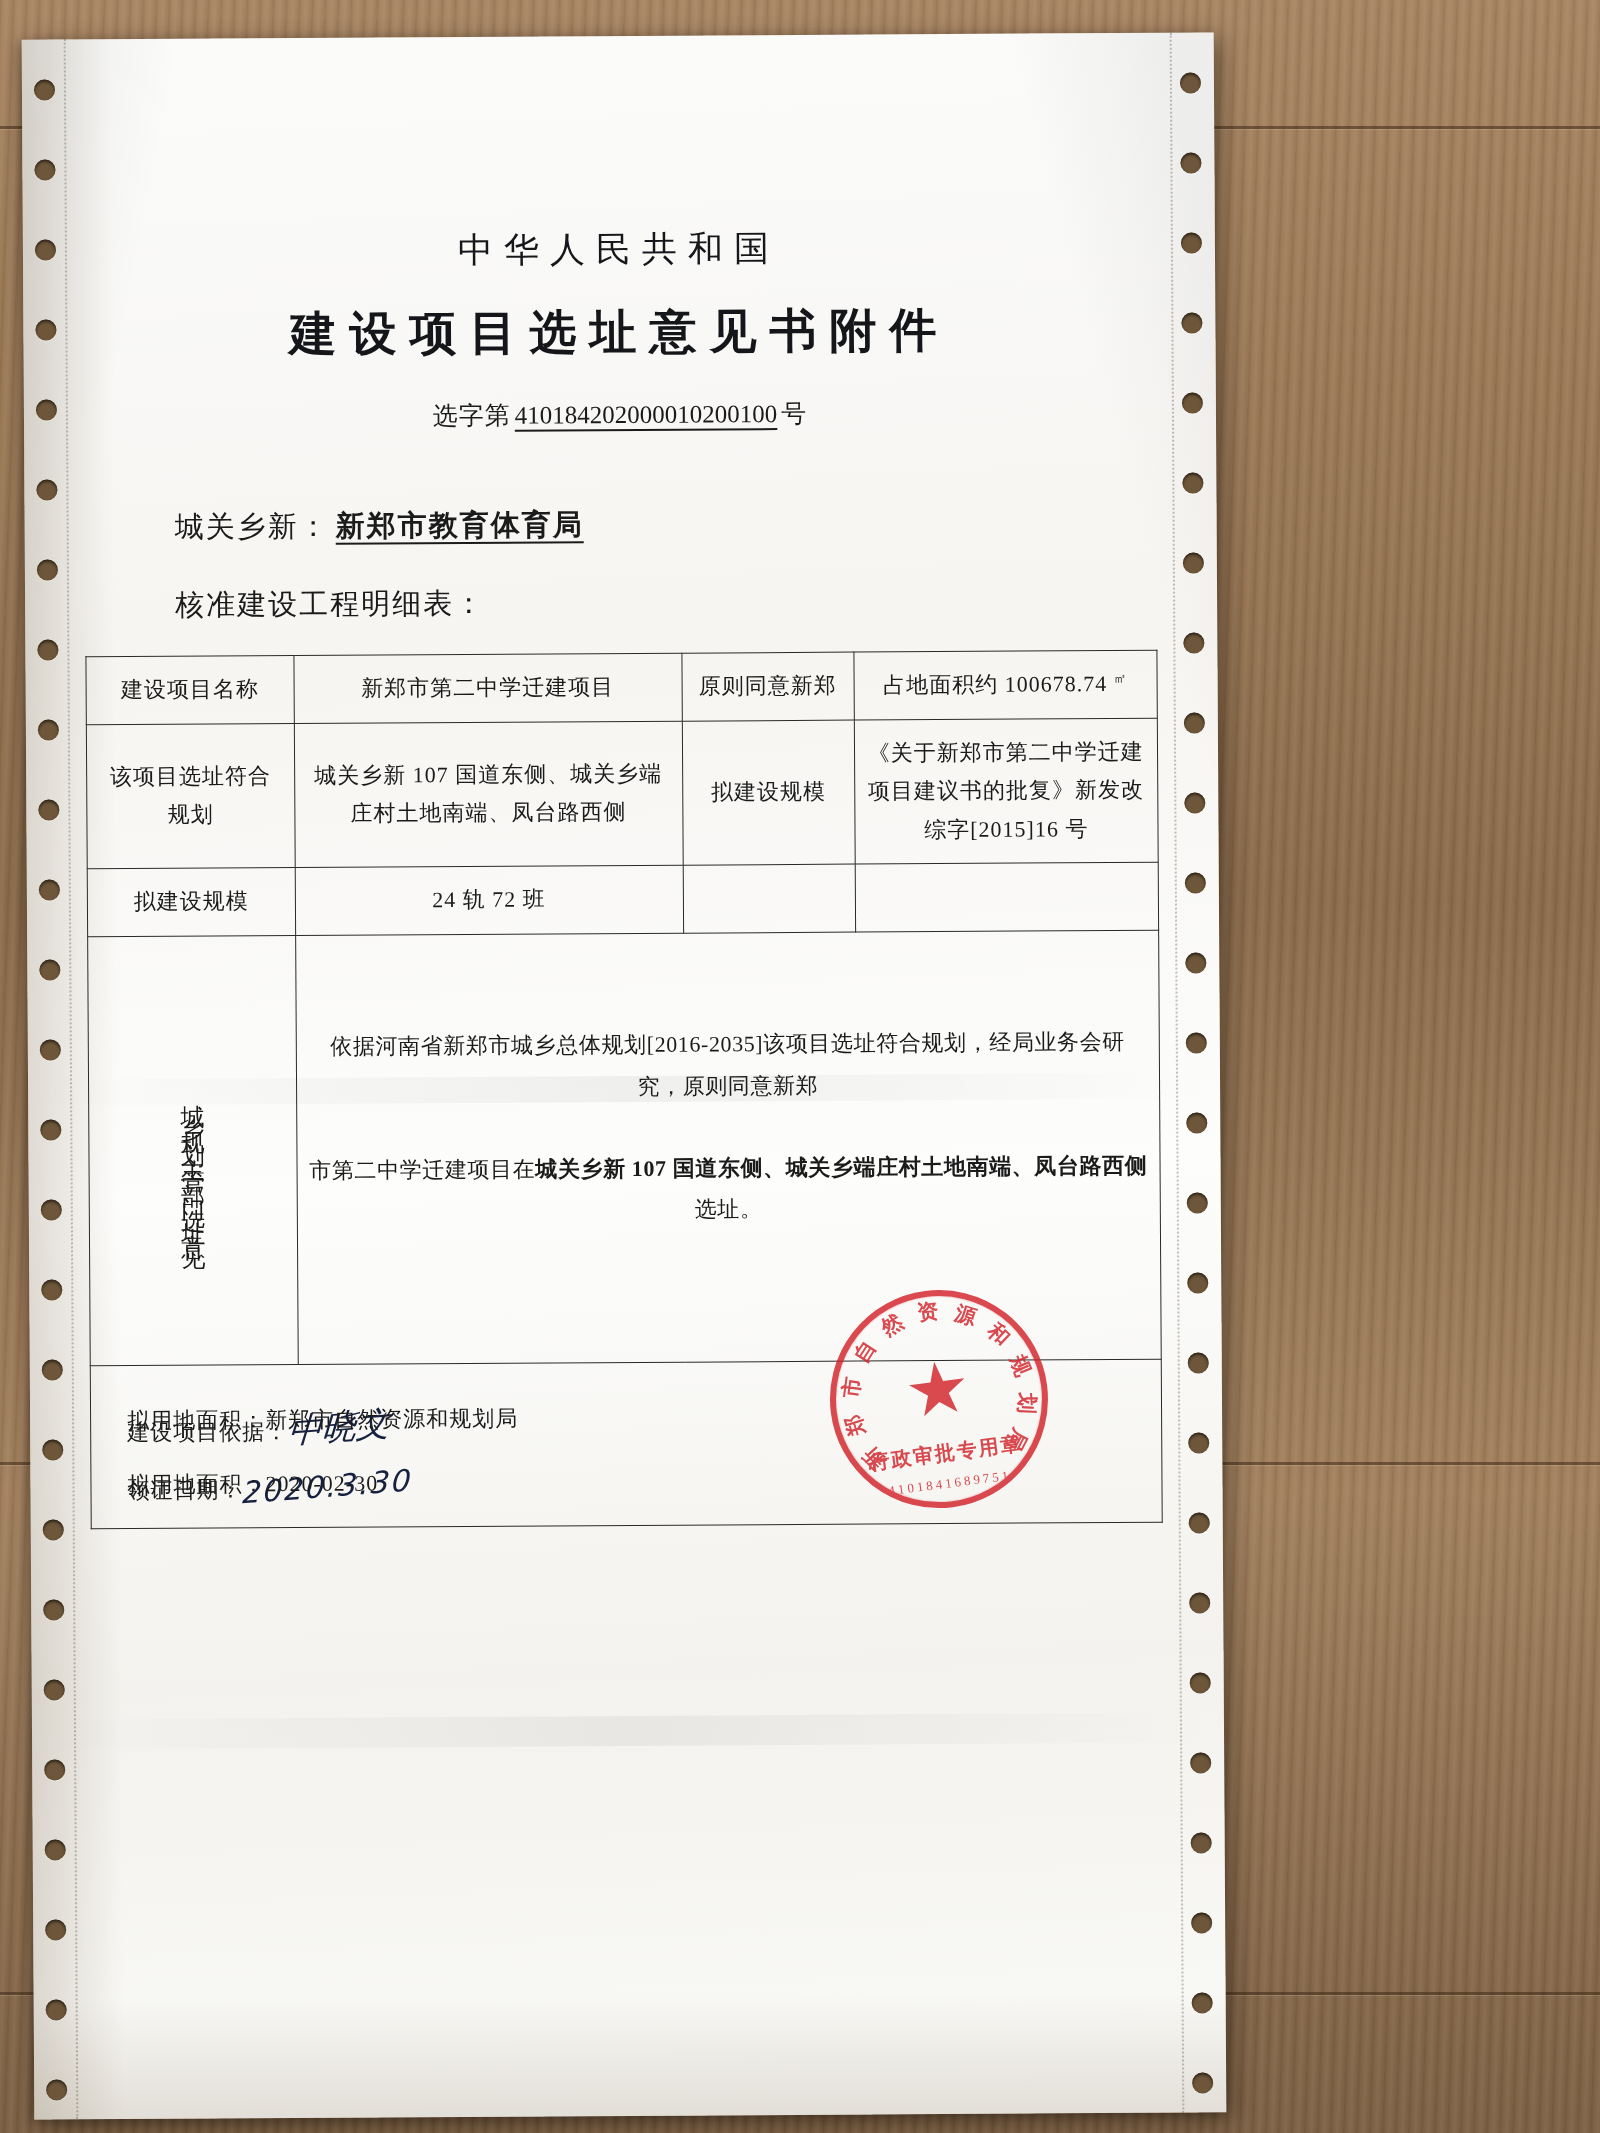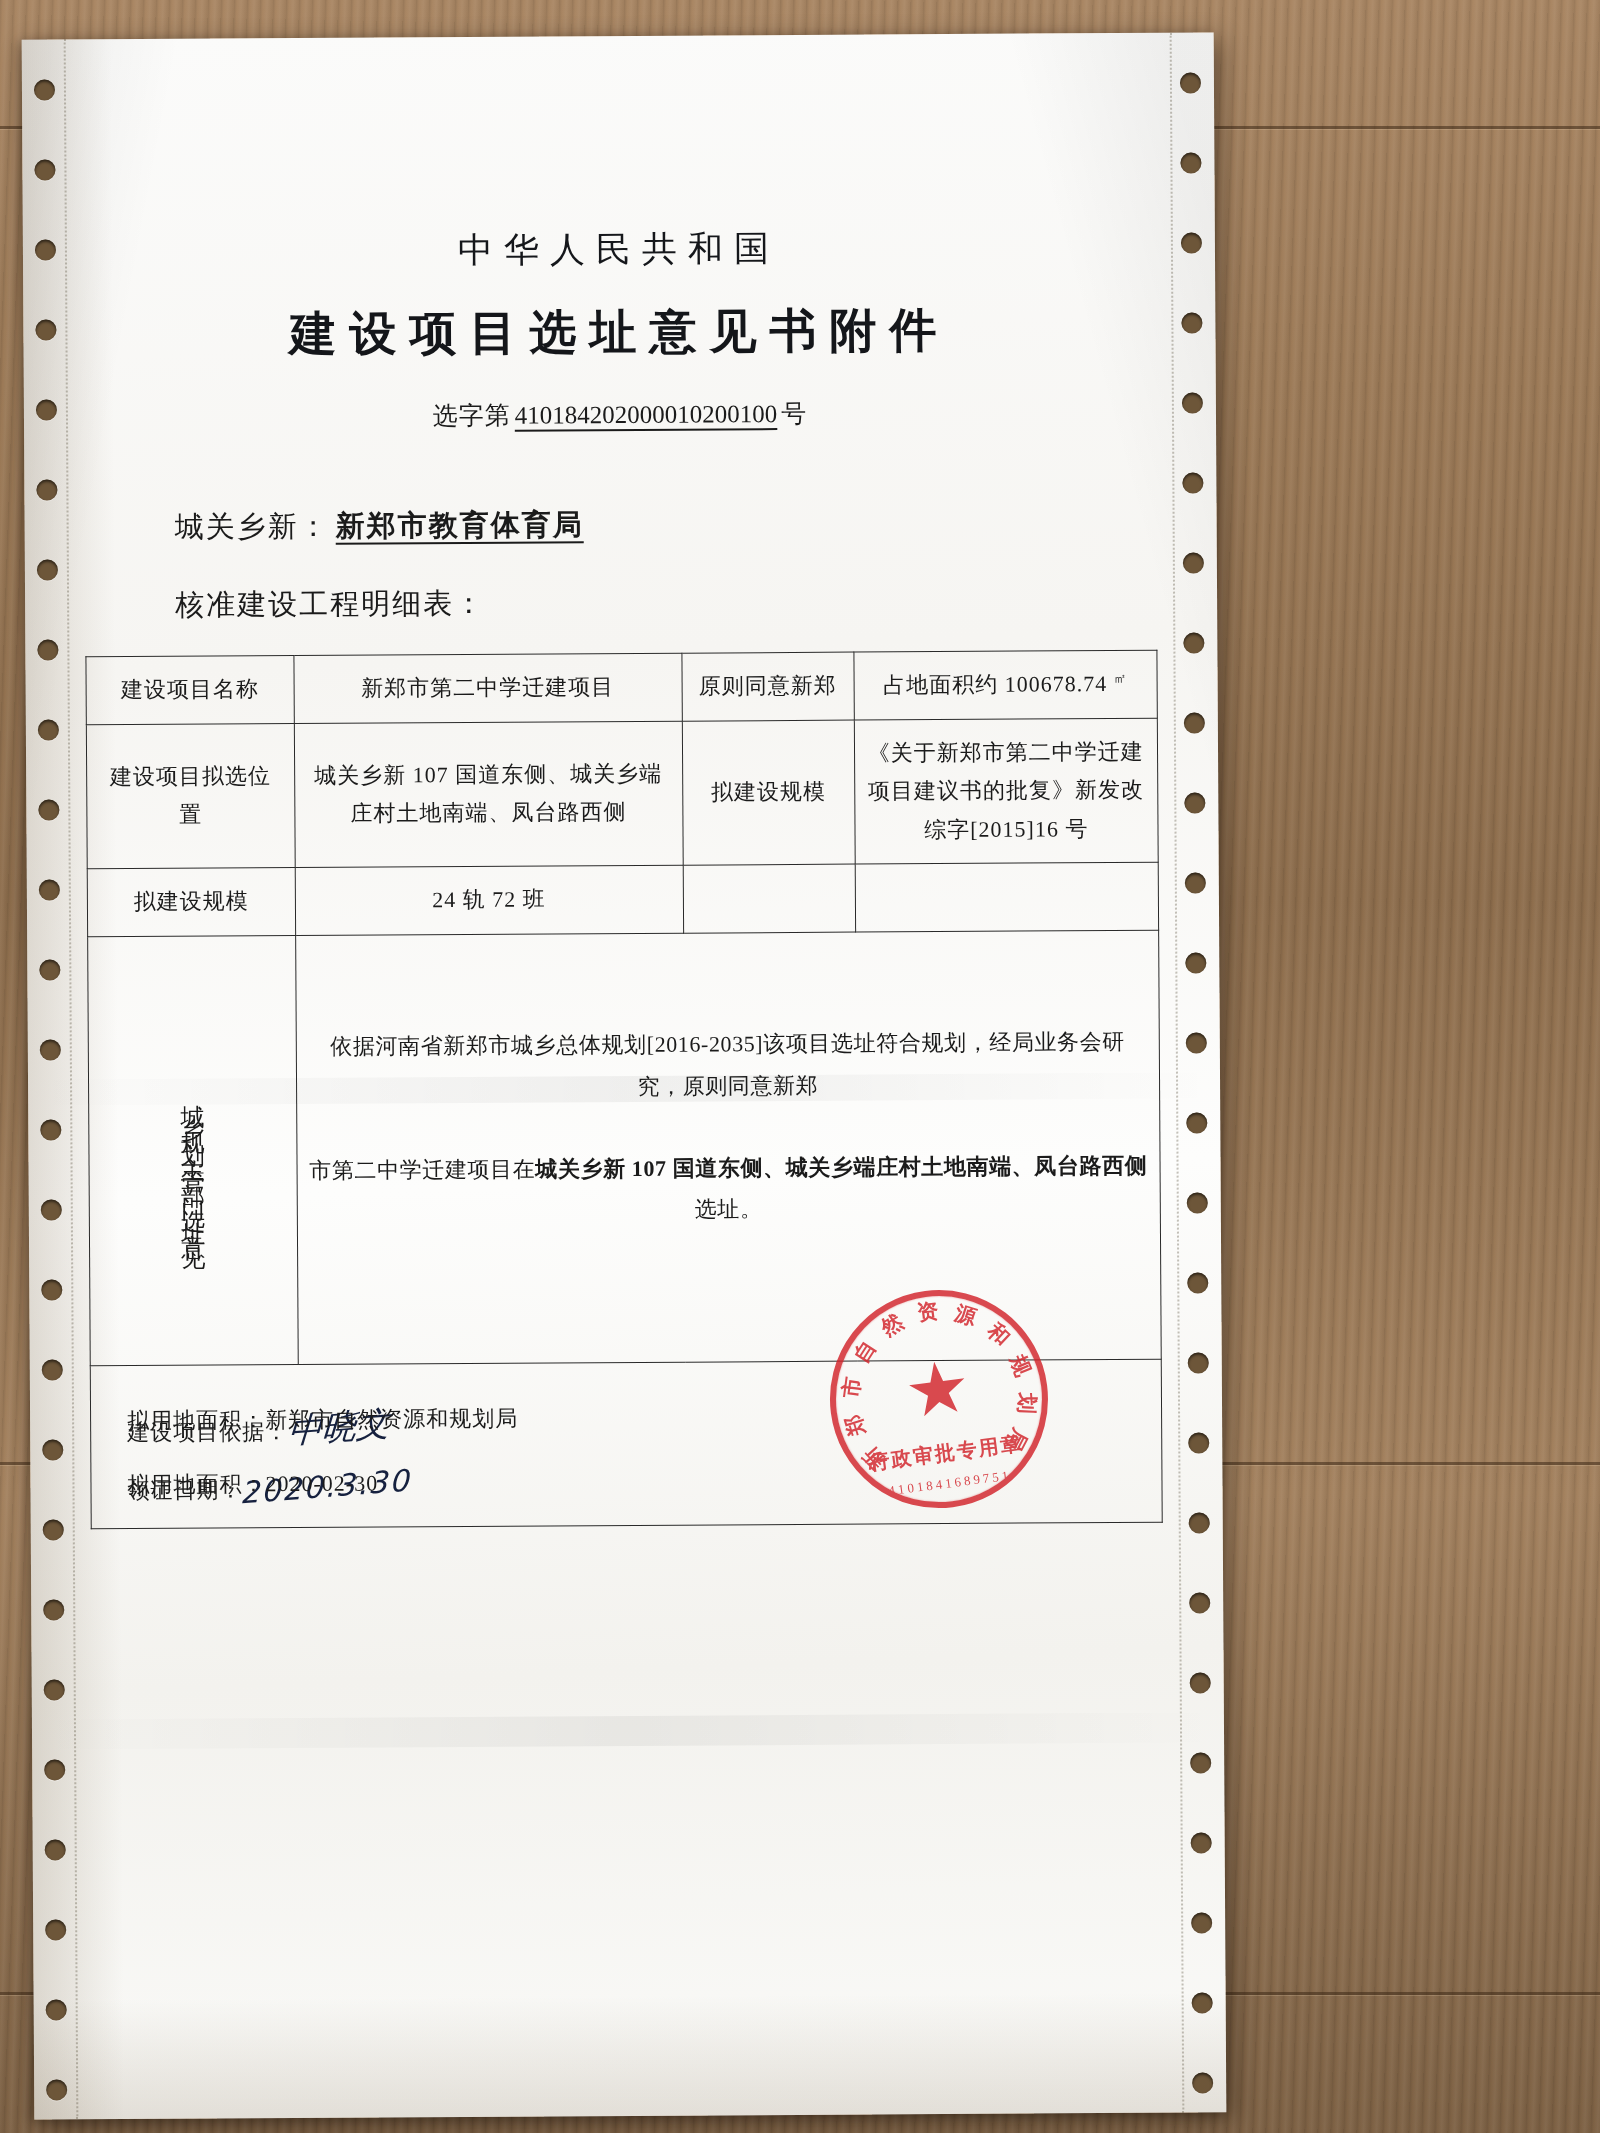--- a/index.html
+++ b/index.html
@@ -386,21 +386,21 @@
         <col style="width:272px">
       </colgroup>
       <tbody>
         <tr>
           <td class="label">建设项目名称</td>
           <td>新郑市第二中学迁建项目</td>
           <td class="label">原则同意新郑</td>
           <td><span>占地面积约 100678.74 </span><span class="sup">㎡</span></td>
         </tr>
         <tr>
-          <td class="label">建设项目拟选位置</td>
+          <td class="label">该项目选址符合规划</td>
           <td>城关乡新 107 国道东侧、城关乡端庄村土地南端、凤台路西侧</td>
           <td class="label">拟建设规模</td>
           <td>《关于新郑市第二中学迁建项目建议书的批复》新发改综字[2015]16 号</td>
         </tr>
         <tr>
           <td class="label">拟建设规模</td>
           <td>24 轨 72 班</td>
           <td class="label"></td>
           <td></td>
         </tr>

